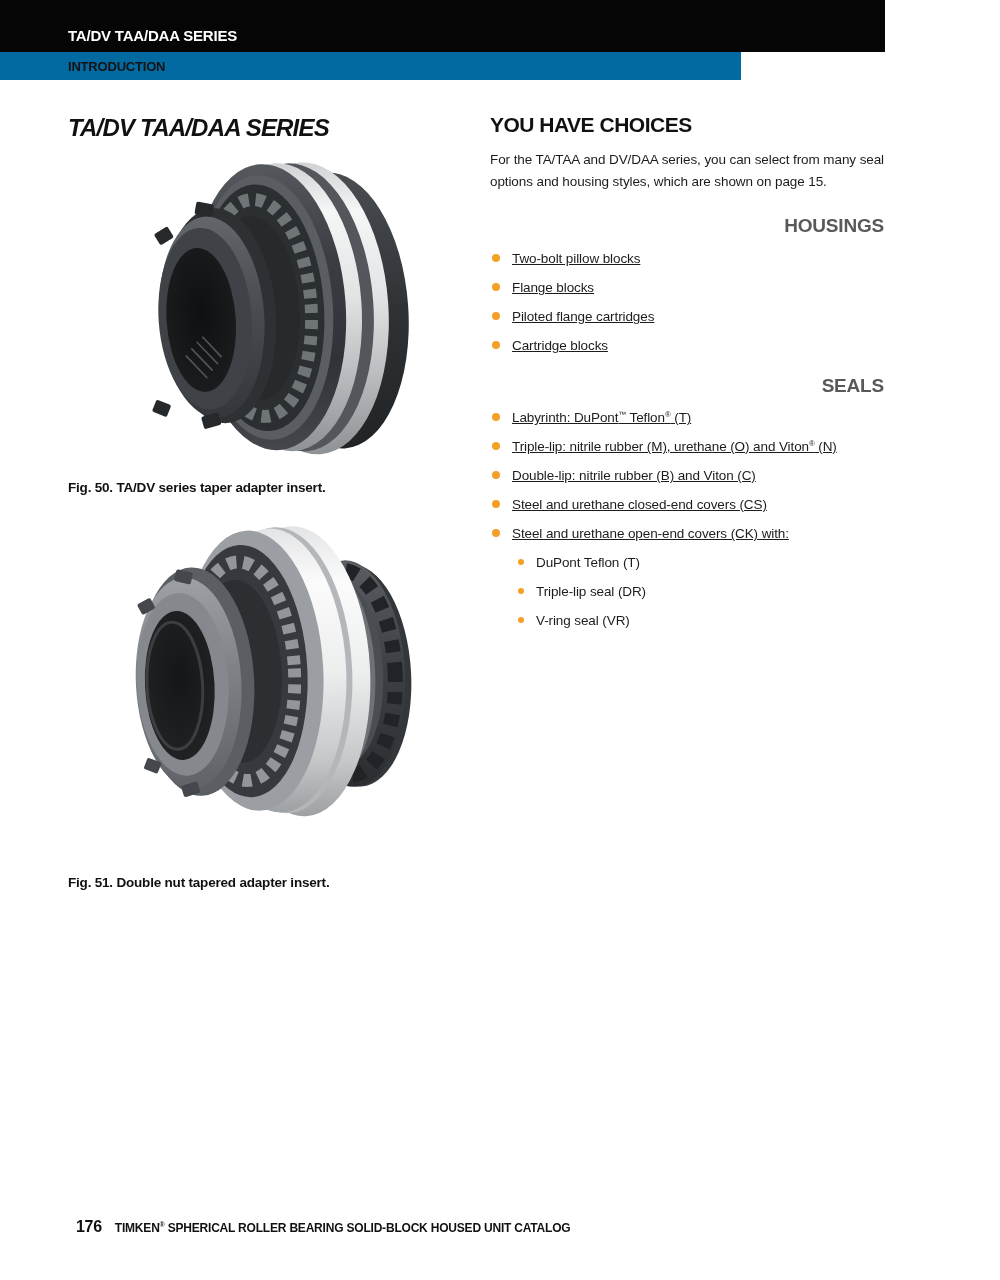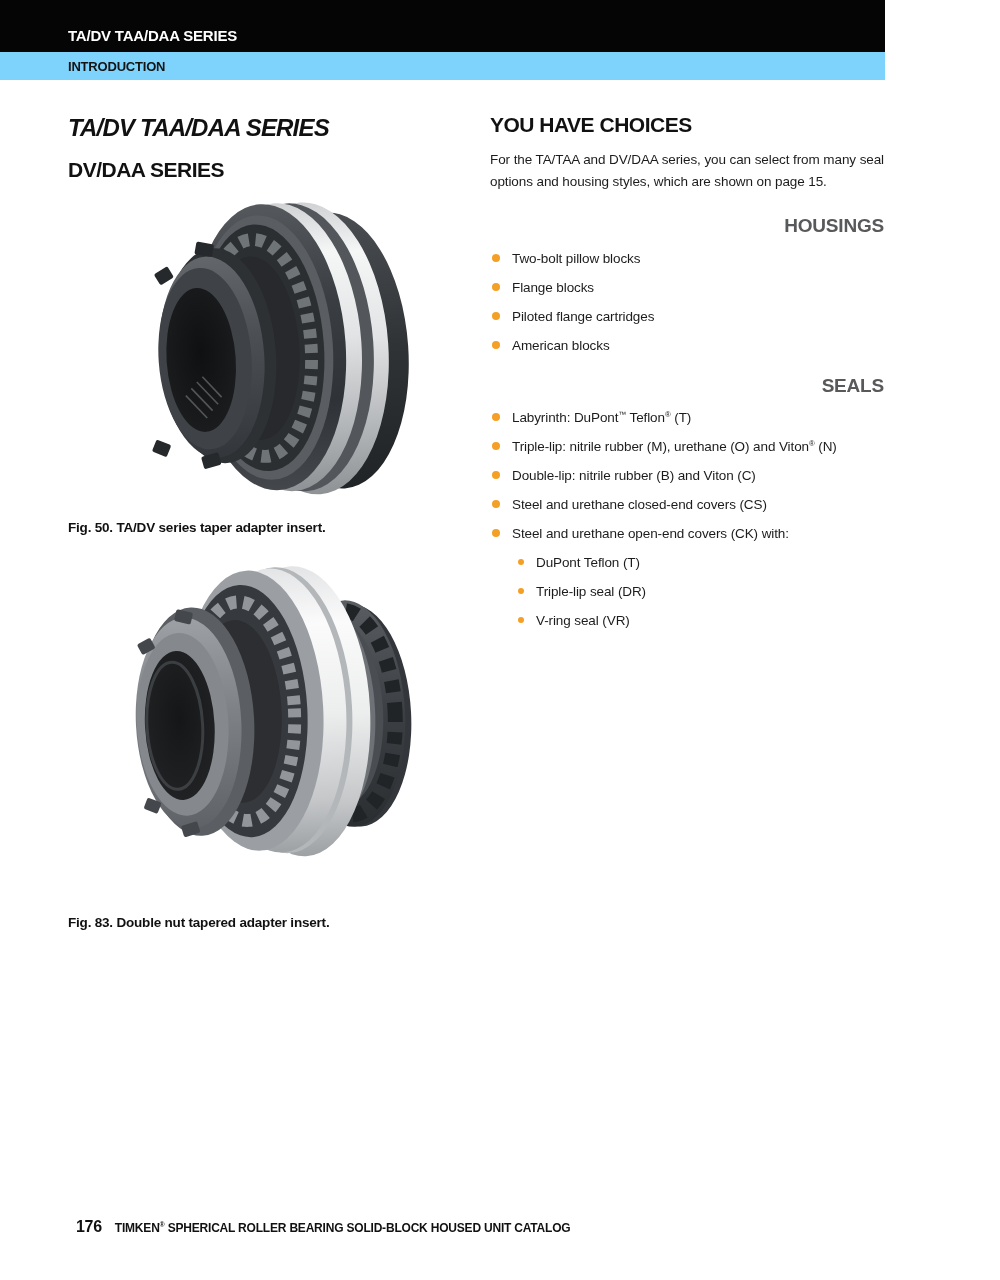--- a/index.html
+++ b/index.html
@@ -7,21 +7,21 @@
     width:1000px;height:1280px;position:relative;background:#ffffff;
     font-family:"Liberation Sans",sans-serif;color:#1c1c1c;overflow:hidden;
   }
   
   .topbar{
     position:absolute;top:0;left:0;width:885px;height:52px;background:#050505;
     display:flex;align-items:flex-end;box-sizing:border-box;padding:0 0 8px 68px;
   }
   .topbar .bar-title{color:#ffffff;font-size:15px;font-weight:bold;letter-spacing:-0.2px;}
   .subbar{
-    position:absolute;top:52px;left:0;width:885px;height:28px;background:#7dd3fc;
+    position:absolute;top:52px;left:0;width:741px;height:28px;background:#0369a1;
     display:flex;align-items:center;box-sizing:border-box;padding-left:68px;
   }
   .subbar .bar-sub{color:#141414;font-size:13px;font-weight:bold;letter-spacing:-0.2px;}
 
   
   .content{position:absolute;top:80px;left:68px;width:816px;display:flex;}
   .col-left{width:396px;}
   .col-right{width:394px;margin-left:26px;}
 
   .series-title{
@@ -40,21 +40,21 @@
 
   .choices-title{font-size:21px;font-weight:bold;letter-spacing:-0.5px;margin:33px 0 0 0;color:#111;}
   .intro-p{font-size:13.5px;line-height:22px;text-align:justify;letter-spacing:-0.1px;margin:12px 0 0 0;}
   .gray-h{font-size:19px;font-weight:bold;letter-spacing:-0.2px;color:#58595b;margin:22px 0 0 0;text-align:right;}
   .gray-h.seals{margin-top:20px;}
 
   ul.bullets{list-style:none;margin:12px 0 0 0;padding:0;}
   ul.bullets.seals-list{margin-top:11px;}
   .bullets li{
     position:relative;padding-left:22px;font-size:13.5px;line-height:19px;
-    margin:0 0 10px 0;letter-spacing:-0.1px;
+    margin:0 0 10px 0;letter-spacing:-0.1px;text-decoration:underline;
   }
   .bullets li::before{
     content:"";position:absolute;left:2px;top:5px;width:8px;height:8px;border-radius:50%;
     background:#f49f25;
   }
   ul.sub-bullets{list-style:none;margin:1px 0 0 26px;padding:0;}
   .sub-bullets li{
     position:relative;padding-left:20px;font-size:13.5px;line-height:19px;
     margin:0 0 10px 0;letter-spacing:-0.1px;
   }
@@ -79,21 +79,20 @@
 <div class="subbar">
   <span class="bar-sub">INTRODUCTION</span>
 </div>
 
 <div class="content">
 
   <div class="col-left">
     <h1 class="series-title">TA/DV TAA/DAA SERIES</h1>
 
 
-    <h2 class="sec-h second">DV/DAA SERIES</h2>
 
     <figure class="fig">
       <svg class="fig-img" width="320" height="326" viewBox="0 0 320 330">
         <defs>
           <linearGradient id="m1" x1="0" y1="0" x2="0" y2="1">
             <stop offset="0%" stop-color="#cfd1d3"></stop>
               <stop offset="18%" stop-color="#f5f6f6"></stop>
             <stop offset="48%" stop-color="#e2e3e4"></stop>
               <stop offset="78%" stop-color="#b4b7ba"></stop>
             <stop offset="100%" stop-color="#8e9295"></stop>
@@ -196,34 +195,34 @@
           <ellipse cx="79" cy="173" rx="35" ry="75" fill="url(#bore2)"></ellipse>
           <ellipse cx="74" cy="173" rx="28" ry="64" fill="none" stroke="#515559" stroke-width="3" opacity="0.6"></ellipse>
           <g fill="#44484c">
             <rect x="80" y="58" width="17" height="12" rx="2" transform="rotate(16 88 64)"></rect>
             <rect x="42" y="86" width="15" height="12" rx="2" transform="rotate(-26 49 92)"></rect>
             <rect x="40" y="246" width="15" height="12" rx="2" transform="rotate(24 47 252)"></rect>
             <rect x="76" y="272" width="17" height="12" rx="2" transform="rotate(-14 84 278)"></rect>
           </g>
         </g>
       </svg>
-      <figcaption class="fig-caption second">Fig. 83. Double nut tapered adapter insert.</figcaption>
+      <figcaption class="fig-caption second">Fig. 51. Double nut tapered adapter insert.</figcaption>
     </figure>
   </div>
 
   <div class="col-right">
     <h2 class="choices-title">YOU HAVE CHOICES</h2>
     <p class="intro-p">For the TA/TAA and DV/DAA series, you can select from many seal options and housing styles, which are shown on page 15.</p>
 
     <h3 class="gray-h">HOUSINGS</h3>
     <ul class="bullets">
       <li>Two-bolt pillow blocks</li>
       <li>Flange blocks</li>
       <li>Piloted flange cartridges</li>
-      <li>American blocks</li>
+      <li>Cartridge blocks</li>
     </ul>
 
     <h3 class="gray-h seals">SEALS</h3>
     <ul class="bullets seals-list">
       <li>Labyrinth: DuPont<sup class="mark">™</sup> Teflon<sup class="mark">®</sup> (T)</li>
       <li>Triple-lip: nitrile rubber (M), urethane (O) and Viton<sup class="mark">®</sup> (N)</li>
       <li>Double-lip: nitrile rubber (B) and Viton (C)</li>
       <li>Steel and urethane closed-end covers (CS)</li>
       <li>Steel and urethane open-end covers (CK) with:</li>
     </ul>

